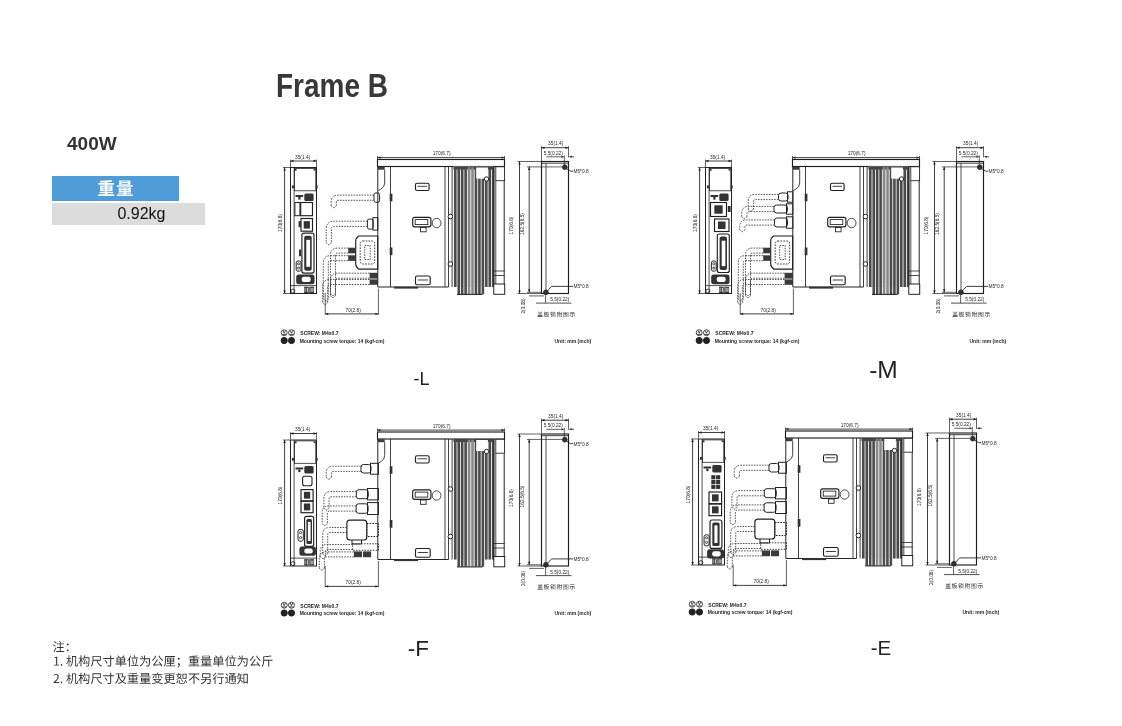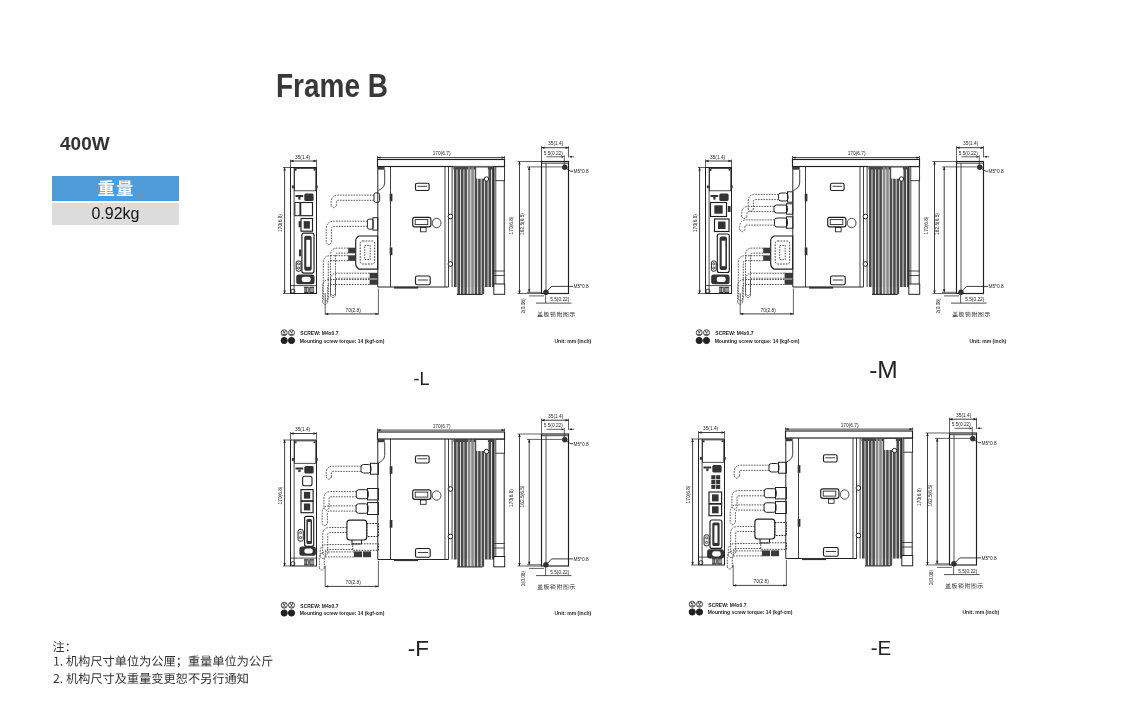--- a/index.html
+++ b/index.html
@@ -4,27 +4,27 @@
 <style>
 html,body{margin:0;padding:0;background:#ffffff;width:1122px;height:726px;
 font-family:"Liberation Sans",sans-serif;position:relative;overflow:hidden;}
 .abs{position:absolute;}
 </style>
 </head>
 <body>
 
 <div class="abs" style="left:276px;top:68px;font-size:28px;font-weight:bold;color:#383838;transform:scaleY(1.16);transform-origin:top left;">Frame B</div>
 
-<div class="abs" style="left:60px;top:133px;font-size:19px;font-weight:bold;color:#333;">400W</div>
+<div class="abs" style="left:67px;top:133px;font-size:19px;font-weight:bold;color:#333;">400W</div>
 
 <div class="abs" style="left:52px;top:176px;width:127px;height:25px;background:#4f9cd9;color:#fff;
 font-size:17.5px;font-weight:bold;text-align:center;line-height:25px;"></div>
 
 <div class="abs" style="left:52px;top:203px;width:127px;height:22px;background:#dcdcdc;color:#111;
-font-size:16px;text-align:center;line-height:22px;">0.92kg</div>
+font-size:16px;text-align:center;line-height:22px;padding-left:26px;">0.92kg</div>
 
 <svg width="1122" height="726" viewBox="0 0 1122 726" font-family="Liberation Sans, sans-serif" style="position:absolute;left:0;top:0">
 
 <g transform="translate(0,0)">
 
 <rect x="290.5" y="167.5" width="26.0" height="126.0" fill="none" stroke="#1f1f1f" stroke-width="0.98"></rect>
 <line x1="294.1" y1="167.5" x2="294.1" y2="293.5" stroke="#1f1f1f" stroke-width="0.78"></line>
 
 <rect x="294.4" y="168.4" width="21.4" height="22.4" fill="none" stroke="#1f1f1f" stroke-width="0.78"></rect>
 <rect x="294.6" y="168.9" width="1.9" height="1.9" fill="#333"></rect>

